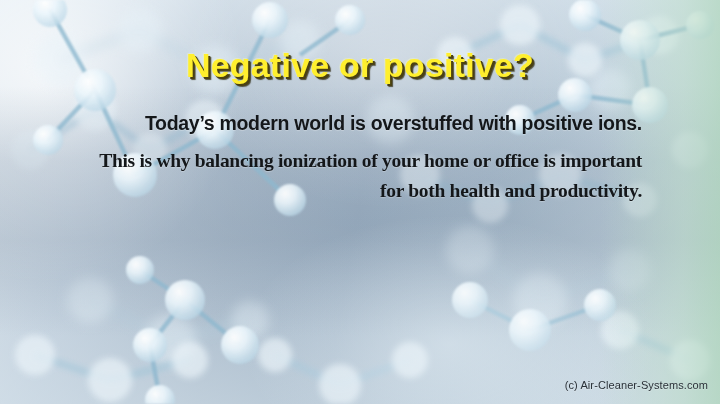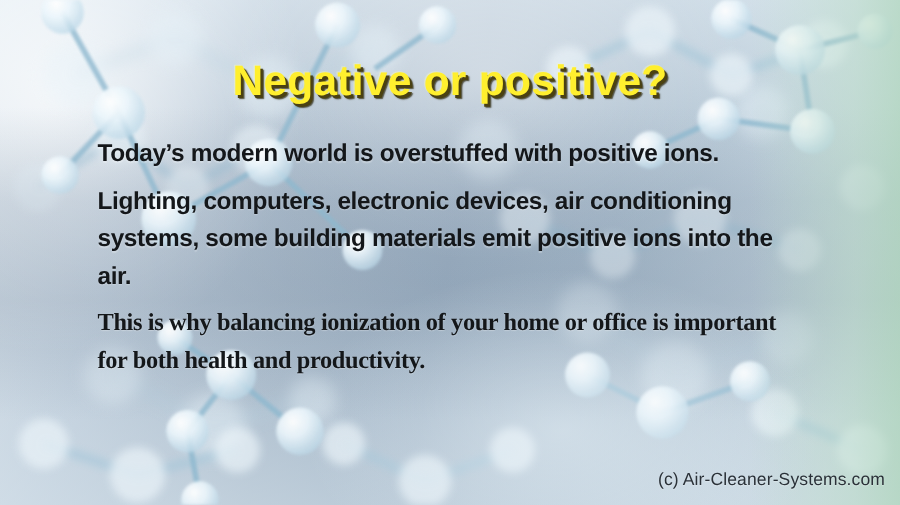--- a/index.html
+++ b/index.html
@@ -78,35 +78,35 @@
     text-shadow:
        2px 2px 0 #4a4112,
        3px 3px 1px rgba(40,35,10,.75),
       -1px -1px 0 rgba(255,255,180,.35);
     white-space:nowrap;
   }
 
   #body-text{
     position:absolute;
     top:108px;left:78px;width:564px;
-    text-align:left;
+    text-align:right;
     color:#14171a;
     font-size:19.5px;
     font-weight:bold;
     line-height:30px;
     letter-spacing:-0.3px;
     text-shadow:0 1px 1px rgba(255,255,255,.28);
   }
   #body-text p{margin:0 0 8px 0;}
   #body-text p:last-child{margin-bottom:0;font-family:Liberation Serif, serif;}
 
   #credit{
     position:absolute;
     right:12px;bottom:13px;
-    font-size:14px;
+    font-size:11px;
     font-weight:normal;
     color:#2a3138;
     letter-spacing:.1px;
     text-shadow:0 1px 1px rgba(255,255,255,.35);
     white-space:nowrap;
   }
 </style>
 </head>
 <body>
 
@@ -222,20 +222,19 @@
 
   <div class="bg-bottomglow"></div>
   <div class="bg-green"></div>
 
   <div class="content">
 
     <h1 id="title">Negative or positive?</h1>
 
     <div id="body-text">
       <p>Today’s modern world is overstuffed with positive ions.</p>
-      <p>Lighting, computers, electronic devices, air conditioning systems, some building materials emit positive ions into the air.</p>
       <p>This is why balancing ionization of your home or office is important for both health and productivity.</p>
     </div>
 
     <div id="credit">(c) Air-Cleaner-Systems.com</div>
 
   </div>
 </div>
 
 </body></html>

